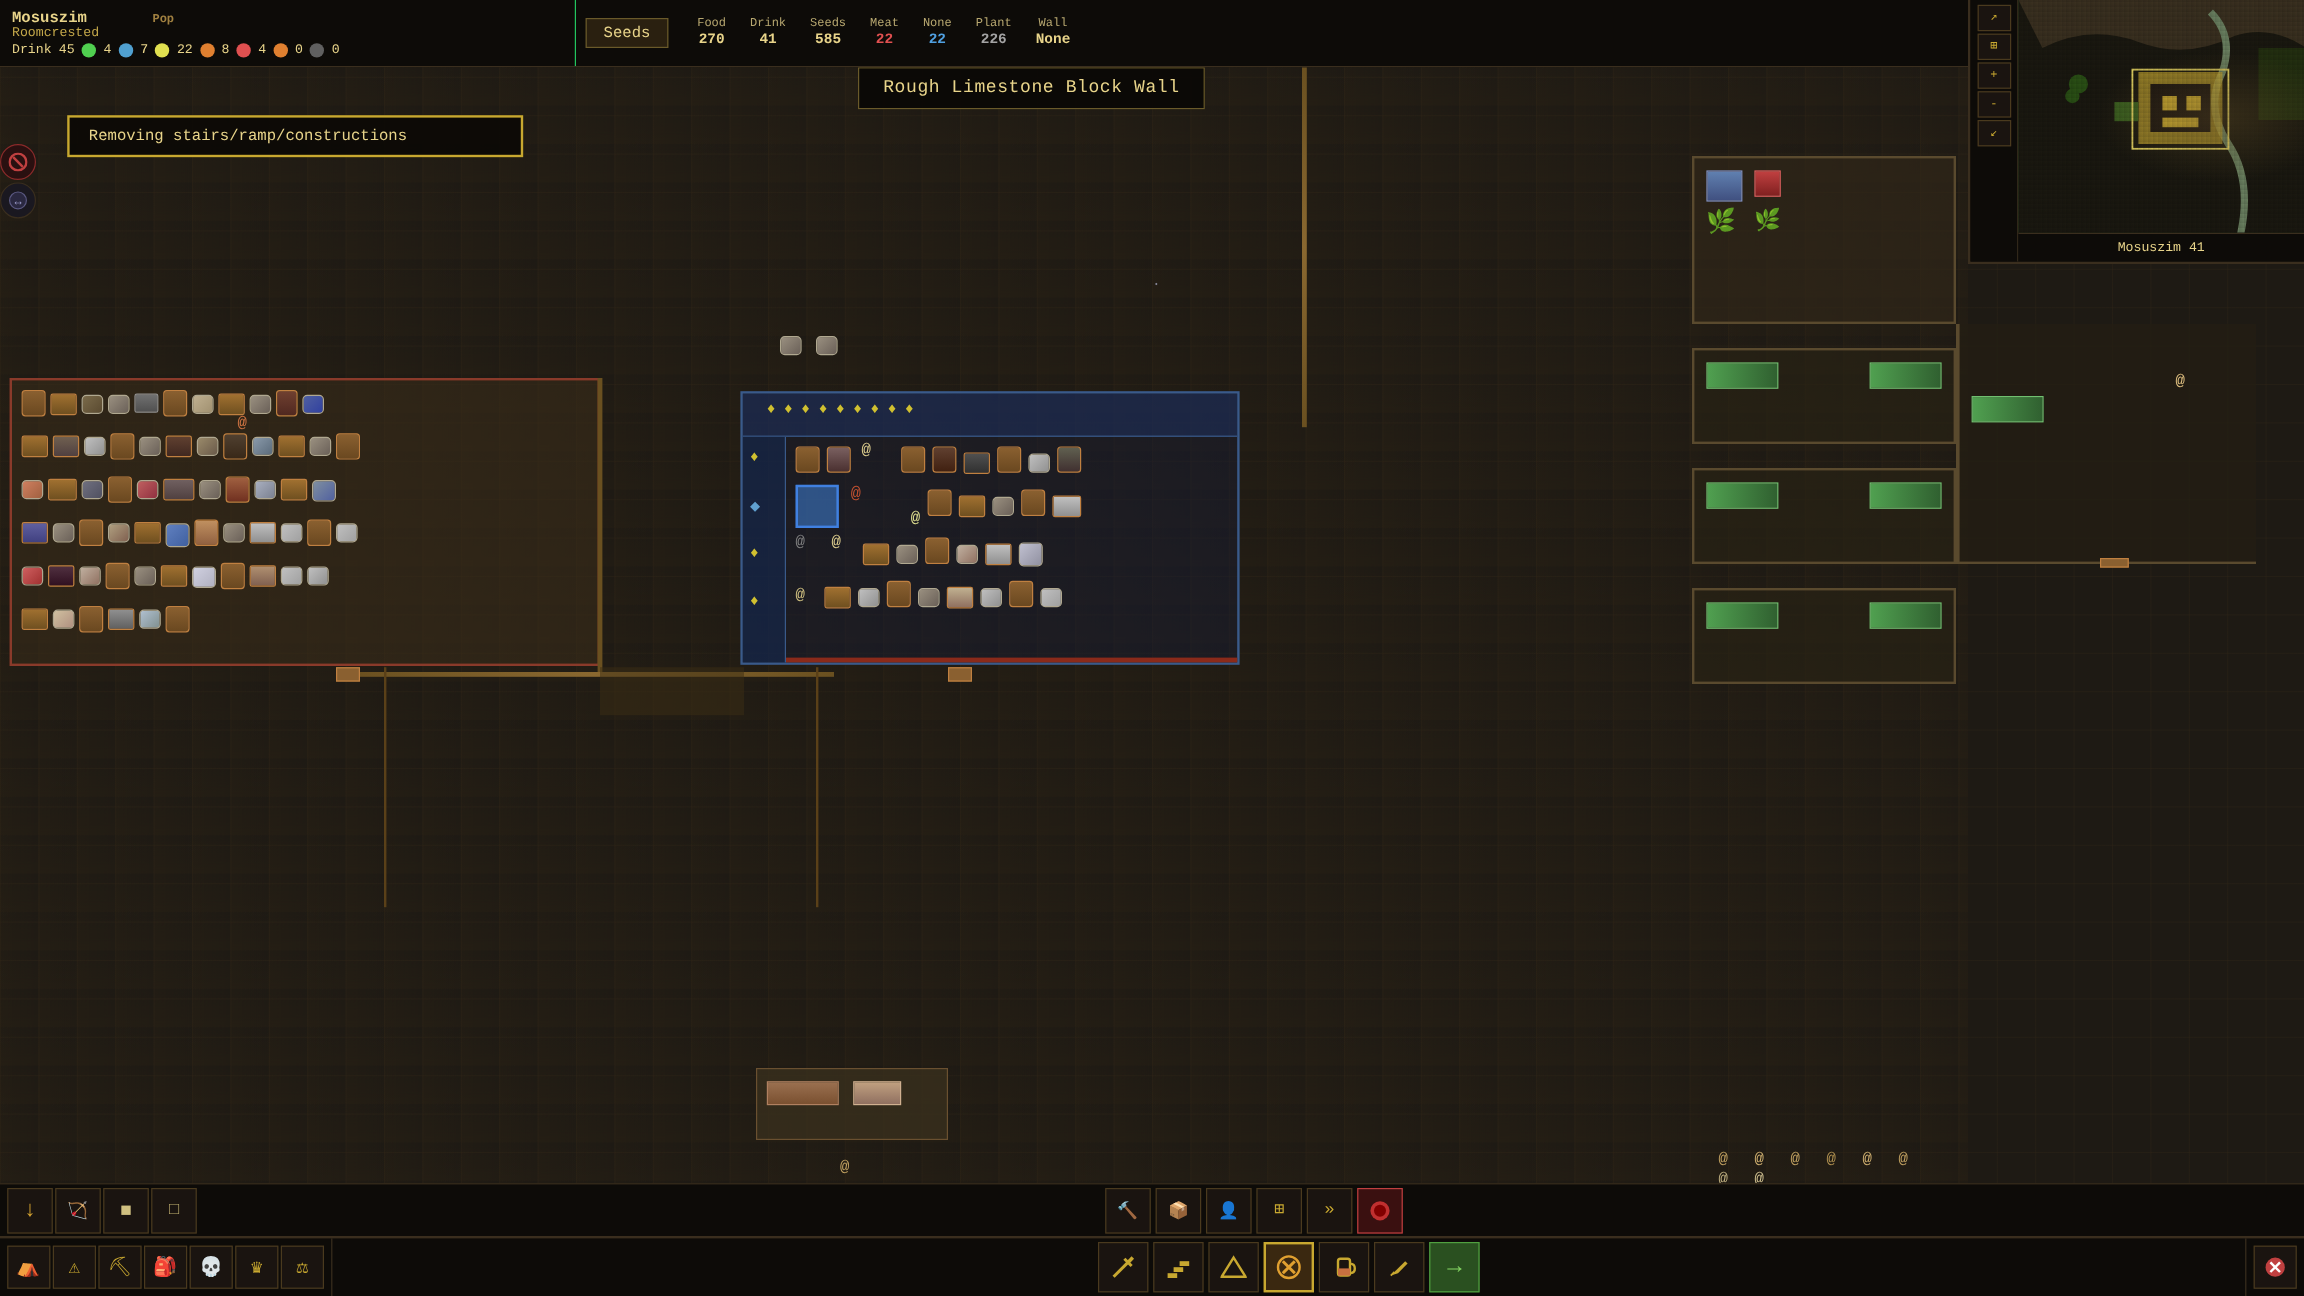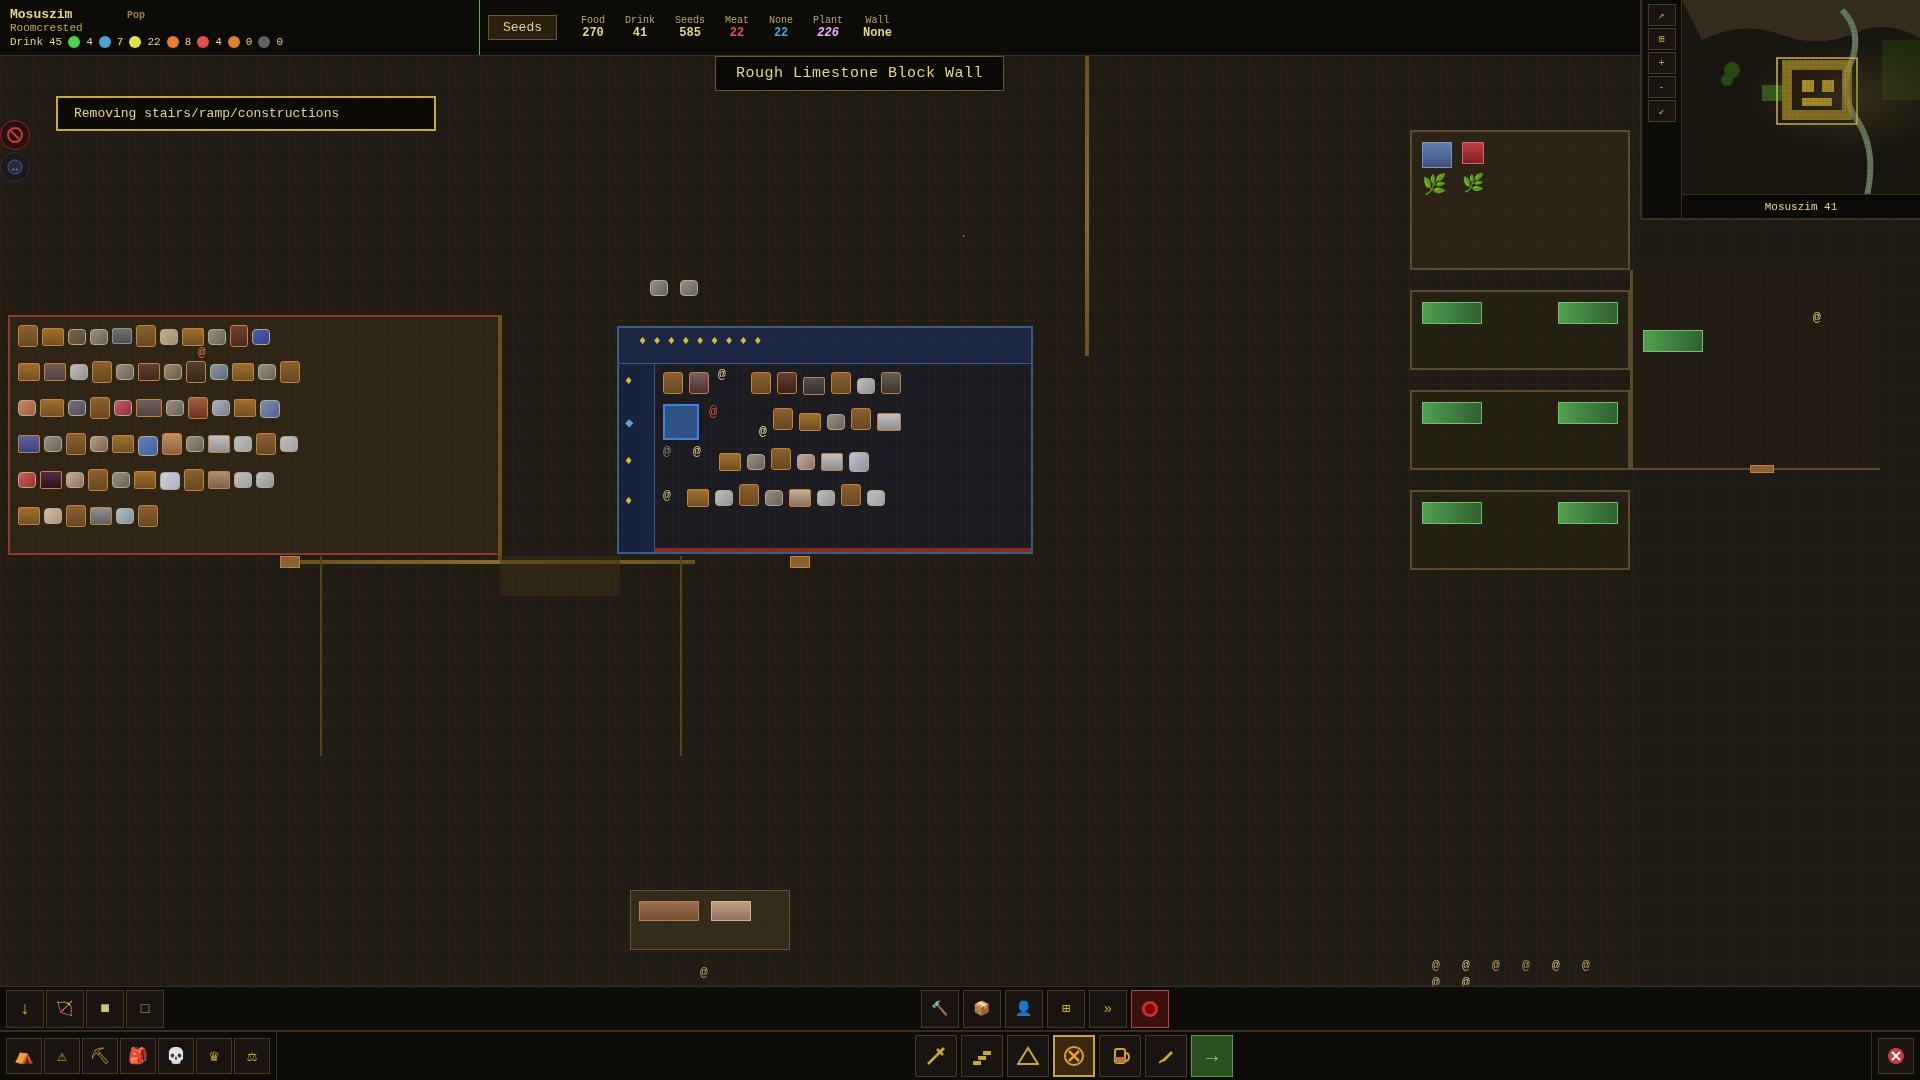--- a/index.html
+++ b/index.html
@@ -106,21 +106,21 @@
     }
 
     .resource-value {
       color: #e8d48a;
       font-size: 12px;
       font-weight: bold;
     }
 
     .resource-value.meat { color: #e05050; }
     .resource-value.fish { color: #50a0e0; }
-    .resource-value.plant { color: #f0abfc; font-style: italic; }
+    .resource-value.plant { color: #a3a3a3; }
 
     #date-section {
       display: flex;
       flex-direction: column;
       justify-content: center;
       padding: 4px 16px;
       border-left: 1px solid #3a2e1e;
       align-items: flex-end;
     }
 

